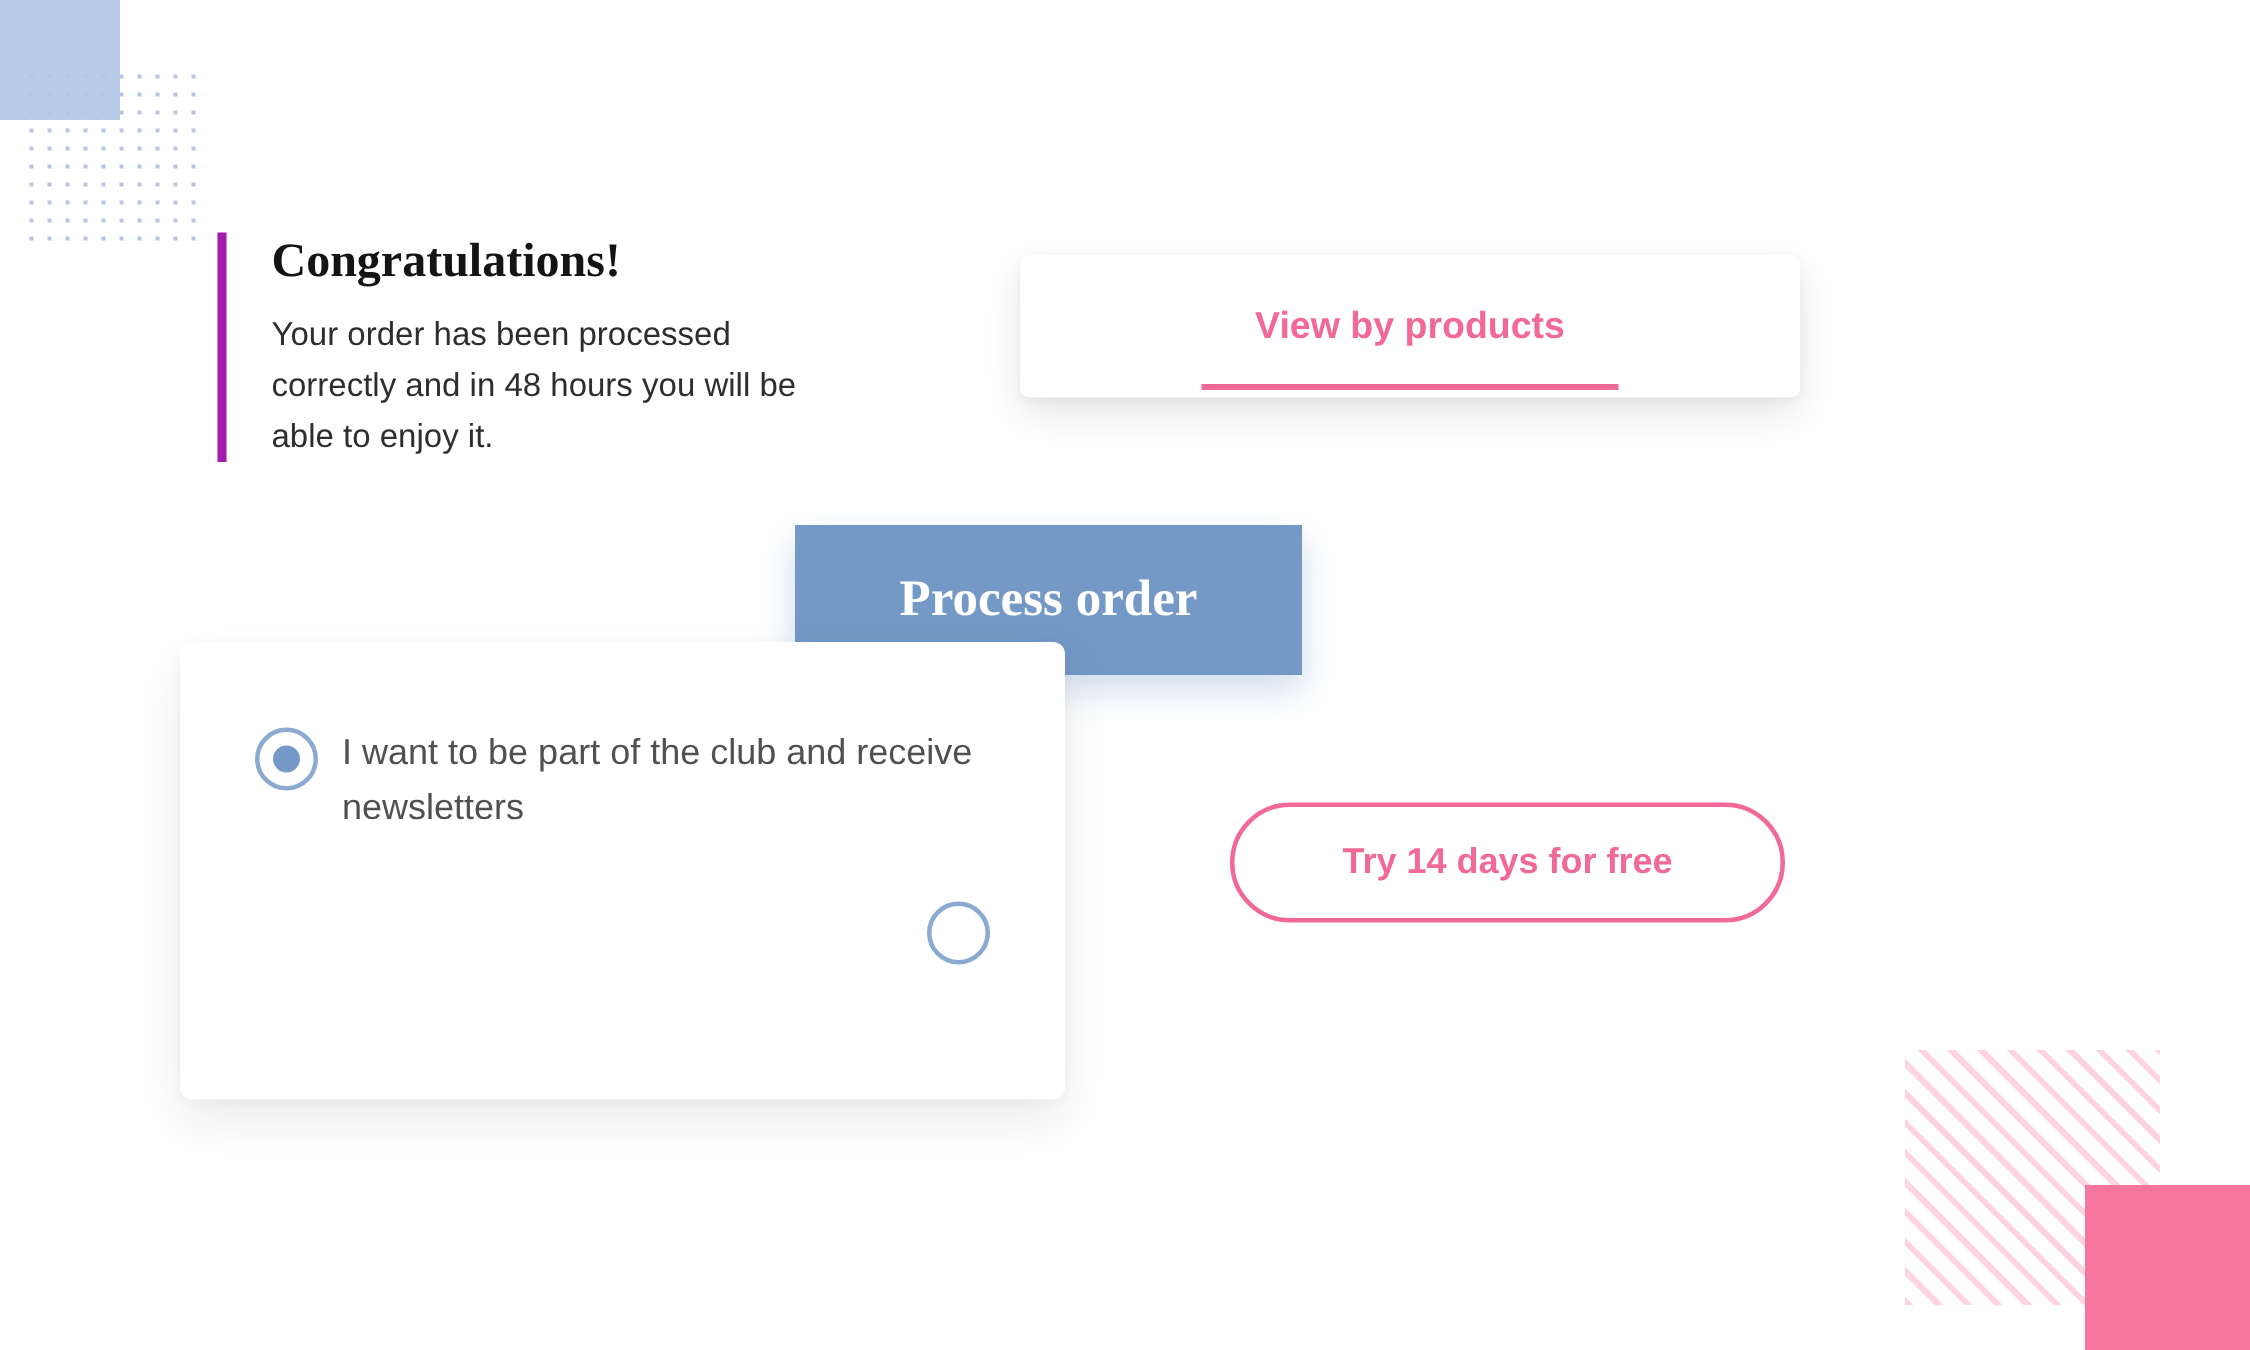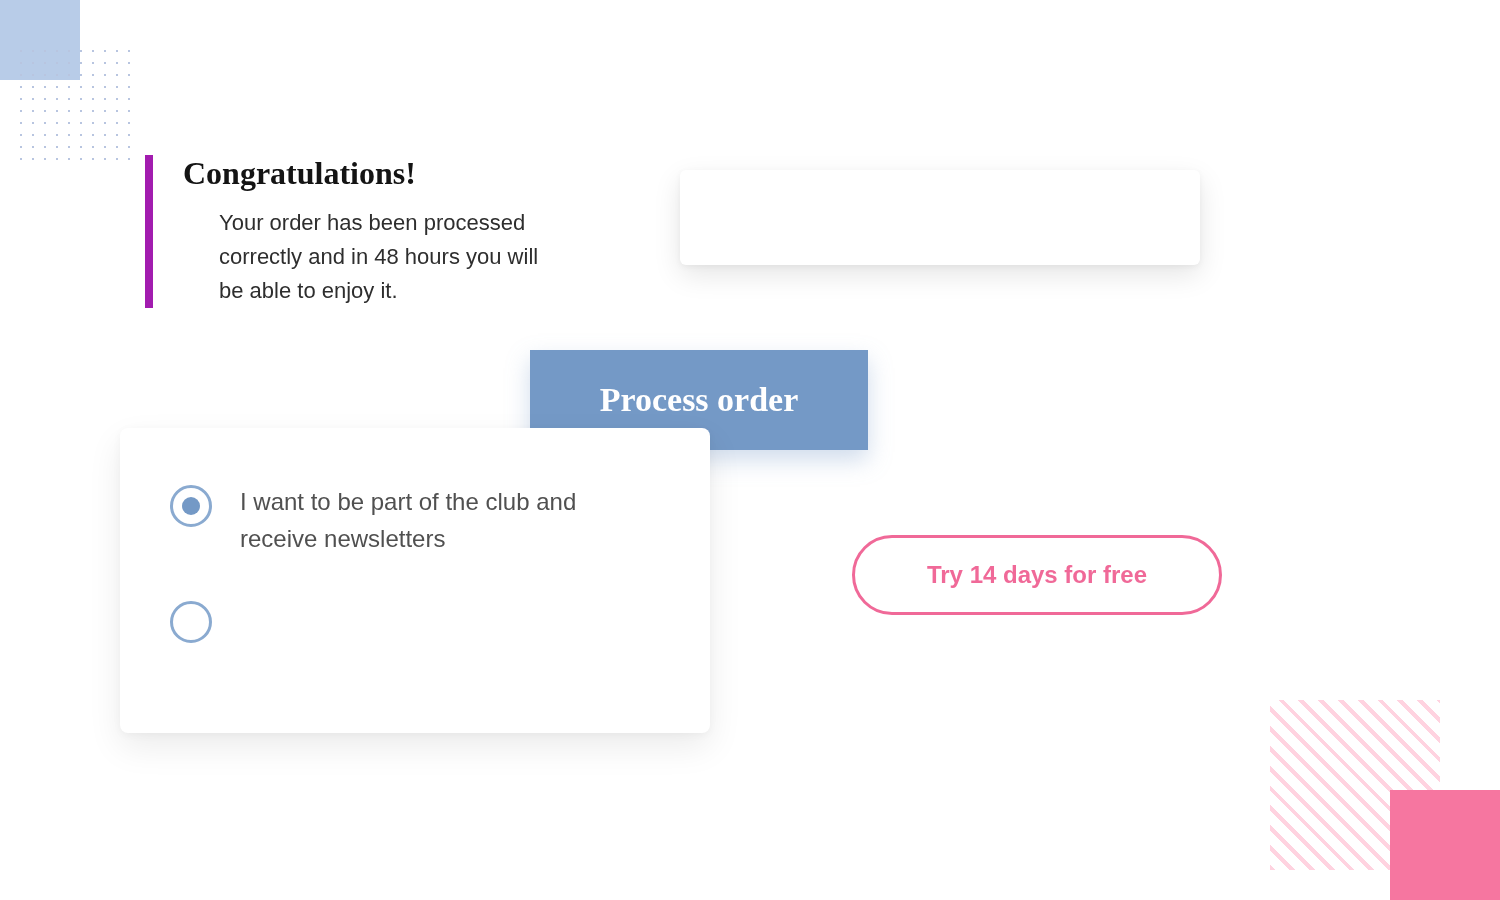--- a/index.html
+++ b/index.html
@@ -59,36 +59,35 @@
       width: 110px;
       height: 110px;
       background: #f676a0;
     }
     
     
     .congrats-block {
       position: absolute;
       top: 155px;
       left: 145px;
-      border-left: 8px solid #a21caf;
+      border-left: 6px solid #a21caf;
       padding: 0 0 0 30px;
       width: 420px;
     }
     .congrats-title {
       font-family: Georgia, 'Times New Roman', serif;
       font-weight: 700;
       font-size: 32px;
       color: #141414;
       margin-bottom: 14px;
     }
     .congrats-body {
       font-size: 22px;
       color: #2e2e2e;
       line-height: 1.55;
-      margin-left: 36px;
     }
     
     
     .tabs-card {
       position: absolute;
       top: 170px;
       left: 680px;
       width: 520px;
       height: 95px;
       background: #fff;
@@ -149,22 +148,23 @@
       width: 590px;
       height: 305px;
       background: #fff;
       border-radius: 8px;
       box-shadow: 0 14px 34px rgba(0,0,0,0.08), 0 2px 8px rgba(0,0,0,0.04);
       padding: 55px 50px;
     }
     .radio-row {
       display: flex;
       align-items: flex-start;
-      gap: 28px;
+      gap: 16px;
       margin-bottom: 42px;
+      justify-content: flex-end;
     }
     .radio-circle {
       flex-shrink: 0;
       width: 42px;
       height: 42px;
       border: 3px solid #8aaad0;
       border-radius: 50%;
       display: flex;
       align-items: center;
       justify-content: center;
@@ -185,21 +185,21 @@
     .terms-link {
       font-style: italic;
       text-decoration: underline;
       cursor: pointer;
     }
     
     
     .outline-btn {
       position: absolute;
       top: 535px;
-      left: 852px;
+      left: 820px;
       width: 370px;
       height: 80px;
       border: 3px solid #f06998;
       border-radius: 50px;
       color: #f06998;
       font-size: 24px;
       font-weight: 700;
       display: flex;
       align-items: center;
       justify-content: center;
@@ -214,20 +214,21 @@
 <div class="deco-dots"></div>
 <div class="deco-botright-stripes"></div>
 <div class="deco-botright-square"></div>
 
 <div class="congrats-block">
   <div class="congrats-title">Congratulations!</div>
   <div class="congrats-body">Your order has been processed correctly and in 48 hours you will be able to enjoy it.</div>
 </div>
 
 <div class="tabs-card">
+  <div class="tab-item tab-active">View by products</div>
 </div>
 
 <div class="primary-btn">Process order</div>
 
 <div class="radio-card">
   <div class="radio-row">
     <div class="radio-circle">
       <div class="radio-dot"></div>
     </div>
     <div class="radio-label">I want to be part of the club and receive newsletters</div>

